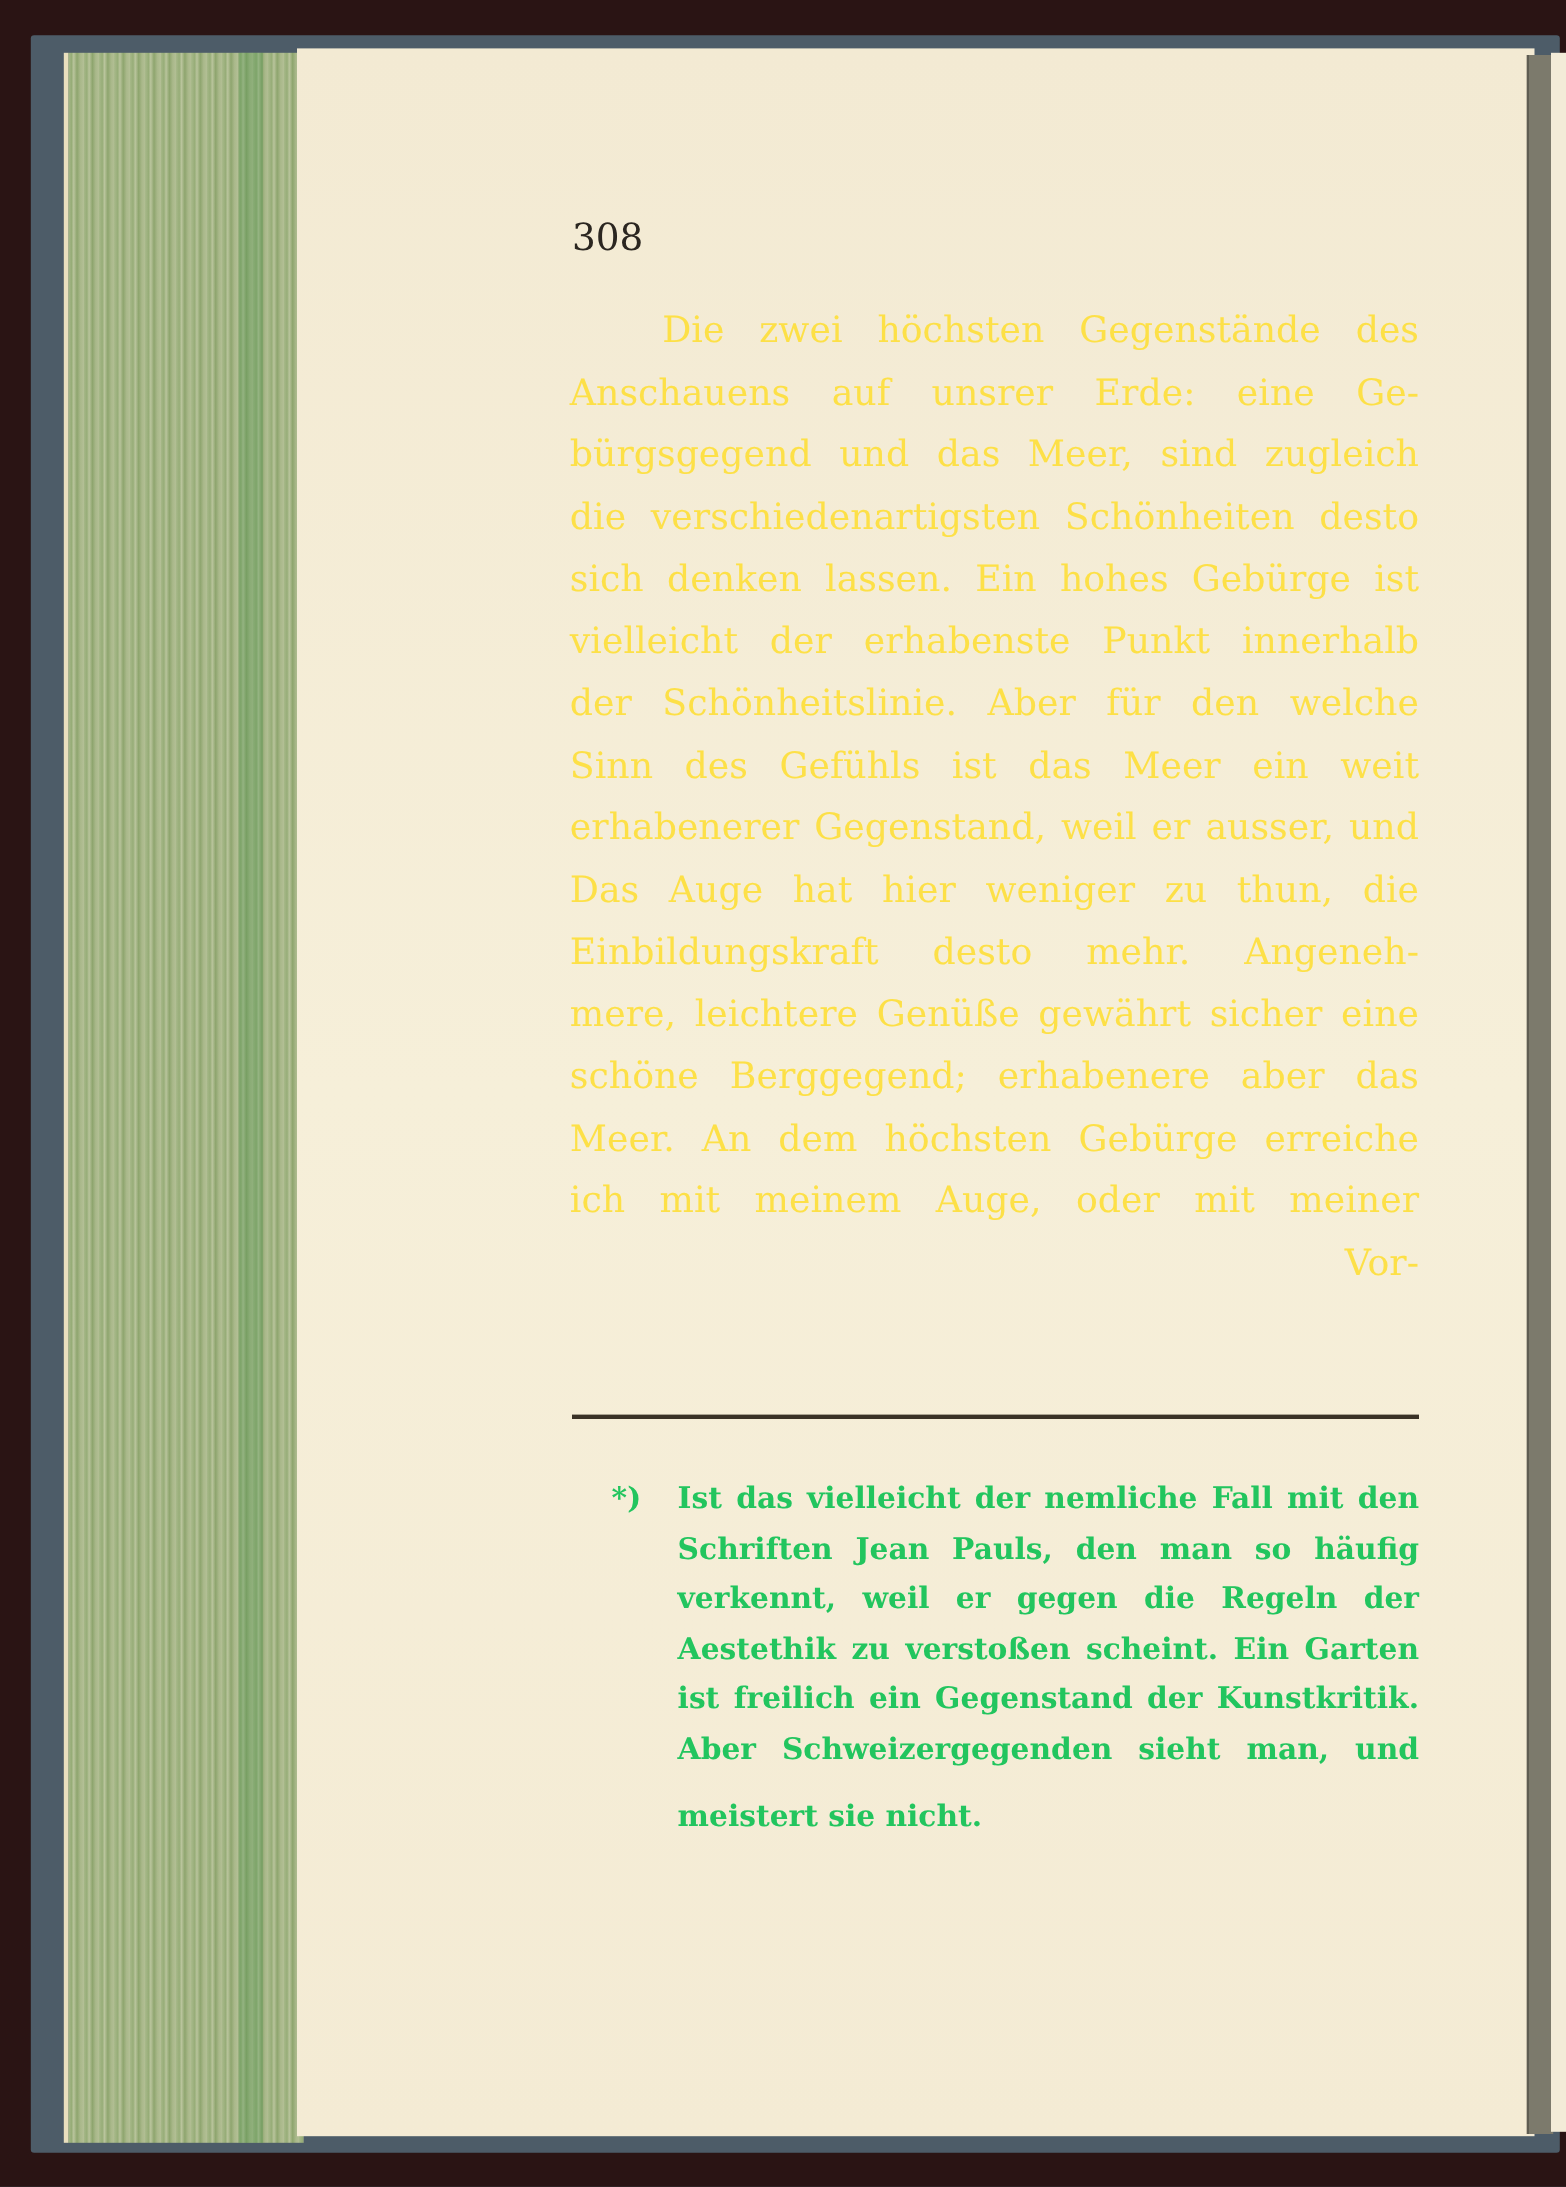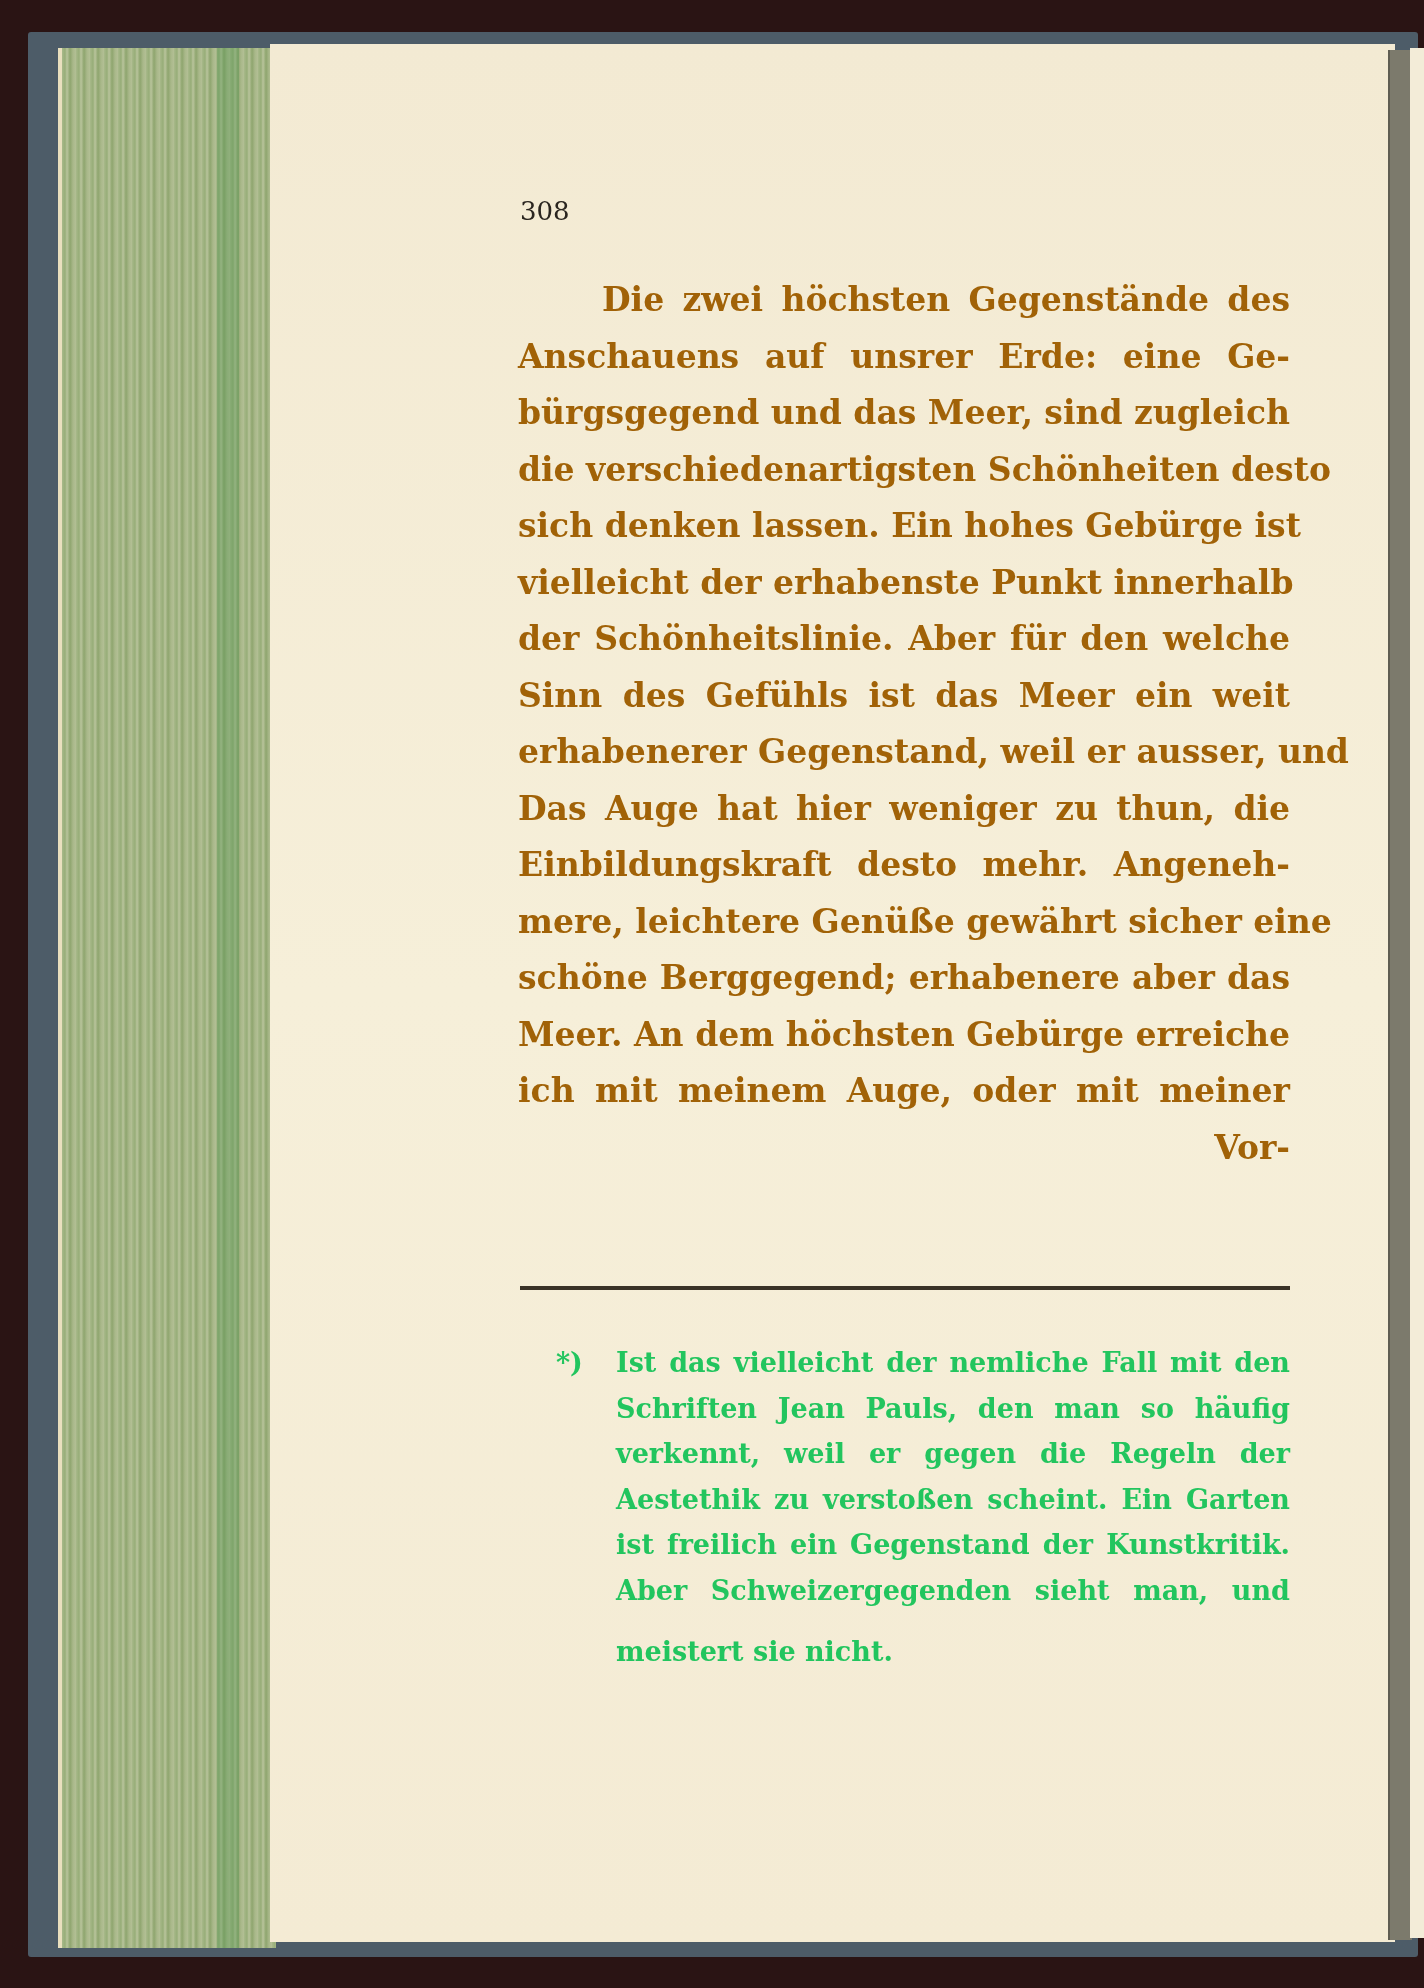--- a/index.html
+++ b/index.html
@@ -28,25 +28,25 @@
   }
   .gutter {
     position:absolute; left:1388px; top:50px; width:22px; height:1890px;
     background:#7c7a6c; border-left:2px solid #5f5d52;
   }
   .right-sliver {
     position:absolute; left:1410px; top:48px; width:14px; height:1890px;
     background:#f3ecd8;
   }
   .page-number {
-    position:absolute; left:520px; top:196px; font-size:26px; color:#2b2620;
+    position:absolute; left:520px; top:196px; font-size:34px; color:#2b2620;
   }
   .body-text {
     position:absolute; left:518px; top:272px; width:772px;
-    color:#a16207; font-size:33px; line-height:56.5px; font-weight:bold;
+    color:#fde047; font-size:33px; line-height:56.5px; font-weight:normal;
   }
   .line { display:block; text-align:justify; text-align-last:justify; white-space:nowrap; height:56.5px; }
   .line.first { padding-left:84px; }
   .line.catch { text-align:right; text-align-last:right; }
   .rule {
     position:absolute; left:520px; top:1286px; width:770px; height:4px;
     background:#3a3226;
   }
   .footnote {
     position:absolute; left:556px; top:1340px; width:734px;

